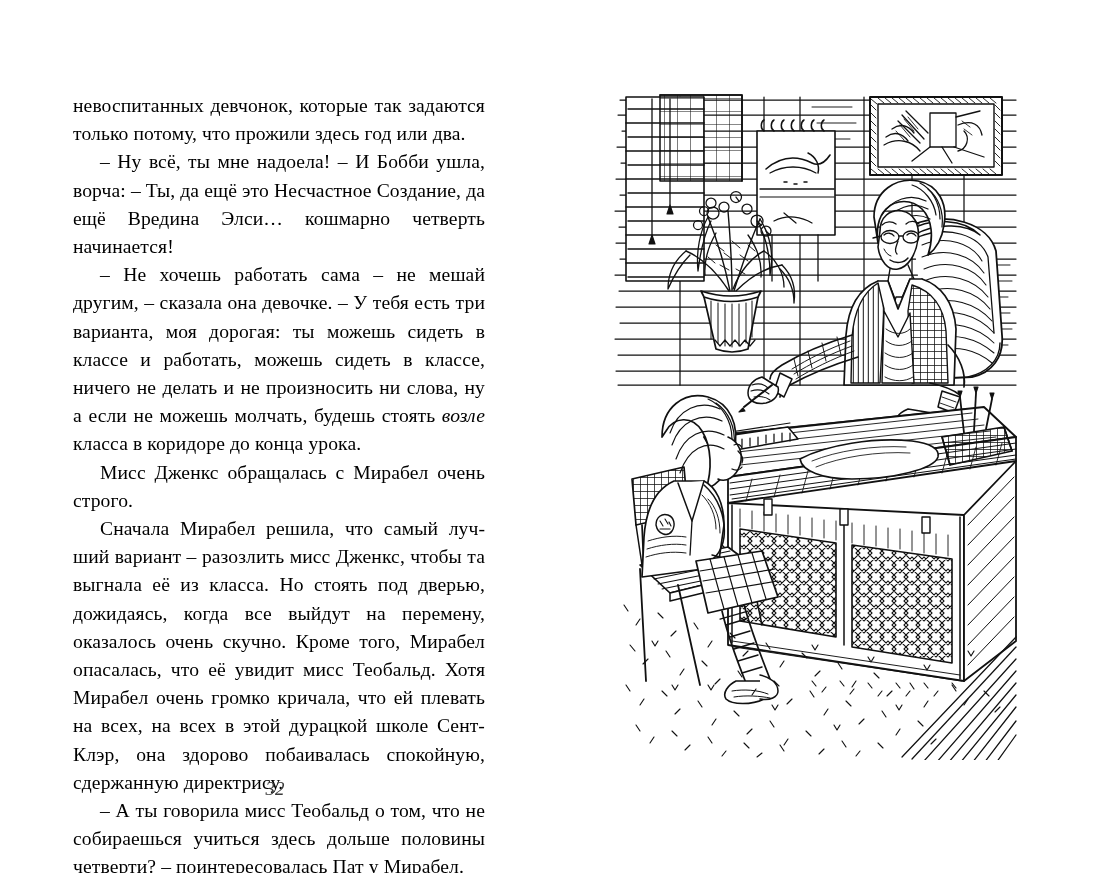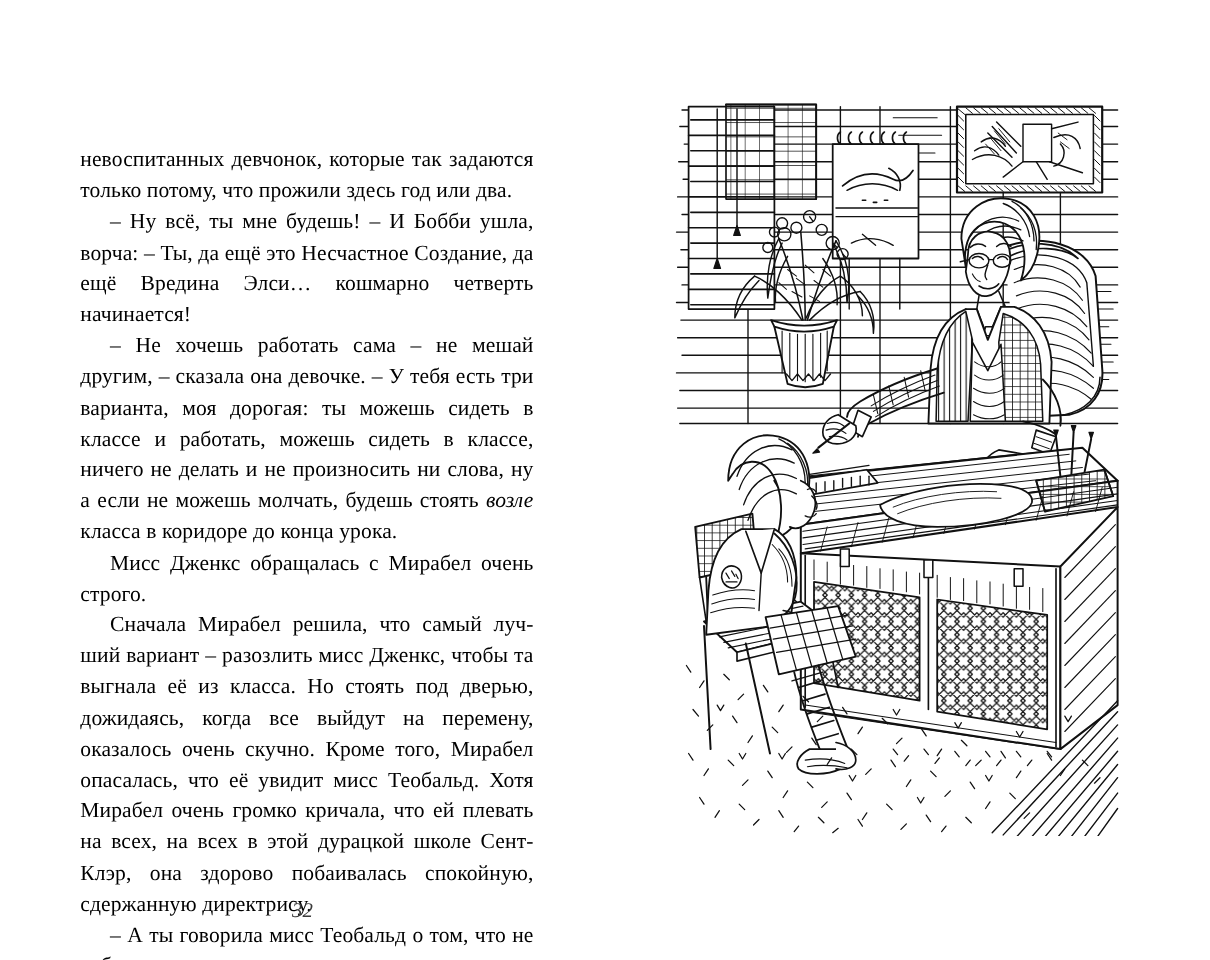--- a/index.html
+++ b/index.html
@@ -21,21 +21,20 @@
     background: #ffffff;
   }
 
   
   .page-left {
     position: absolute;
     left: 0;
     top: 0;
     width: 550px;
     height: 771px;
-    margin-top: 40px;
   }
   .text-column {
     position: absolute;
     left: 73px;
     top: 92px;
     width: 412px;
   }
   .para {
     margin: 0;
     text-align: justify;
@@ -85,21 +84,21 @@
 </style>
 </head>
 <body>
 
 <div class="spread">
 
   <div class="page-left">
 
     <div class="text-column">
       <p class="para">невоспитанных девчонок, которые так зада­ются только потому, что прожили здесь год или два.</p>
-      <p class="para indent">– Ну всё, ты мне будешь! – И Бобби ушла, ворча: – Ты, да ещё это Несчастное Создание, да ещё Вредина Элси… кошмарно четверть начинается!</p>
+      <p class="para indent">– Ну всё, ты мне надоела! – И Бобби ушла, ворча: – Ты, да ещё это Несчастное Создание, да ещё Вредина Элси… кошмарно четверть начинается!</p>
       <p class="para indent"><span>– Не хочешь работать сама – не мешай другим, – сказала она девочке. – У тебя есть три варианта, моя дорогая: ты можешь сидеть в классе и работать, можешь сидеть в классе, ничего не делать и не произносить ни слова, ну а если не можешь молчать, будешь стоять </span><em>возле</em><span> класса в коридоре до конца урока.</span></p>
       <p class="para indent">Мисс Дженкс обращалась с Мирабел очень строго.</p>
       <p class="para indent">Сначала Мирабел решила, что самый луч­ший вариант – разозлить мисс Дженкс, чтобы та выгнала её из класса. Но стоять под дверью, дожидаясь, когда все выйдут на перемену, оказалось очень скучно. Кроме того, Мирабел опасалась, что её увидит мисс Теобальд. Хотя Мирабел очень громко кричала, что ей плевать на всех, на всех в этой дурацкой школе Сент-Клэр, она здорово побаивалась спокойную, сдержанную директрису.</p>
       <p class="para indent">– А ты говорила мисс Теобальд о том, что не собираешься учиться здесь дольше половины четверти? – поинтересовалась Пат у Мирабел.</p>
     </div>
 
     <div class="folio">32</div>
   </div>
 
   <div class="page-right">

